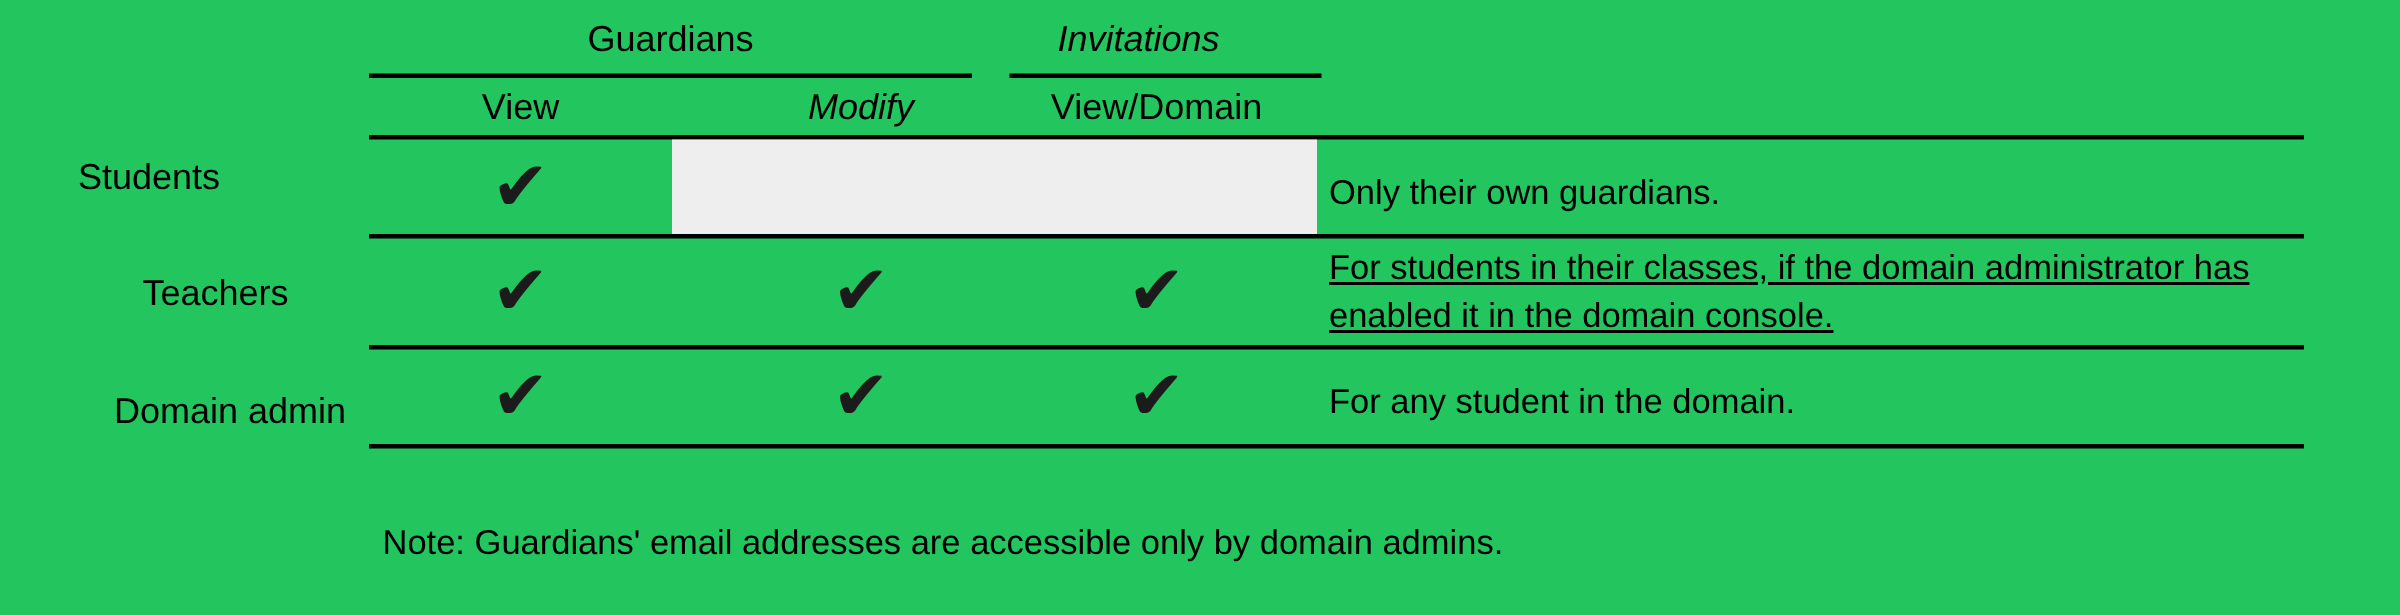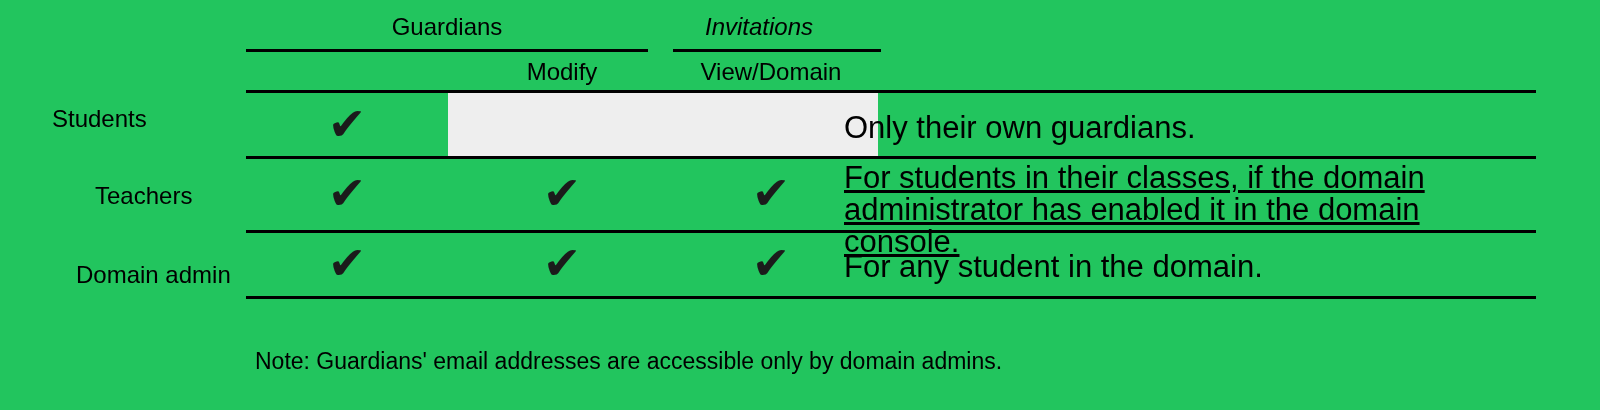--- a/index.html
+++ b/index.html
@@ -48,27 +48,27 @@
   .check {
     position: absolute;
     text-align: center;
     font-size: 46px;
     line-height: 50px;
     font-weight: bold;
     color: #1b1b1b;
     font-family: "DejaVu Sans", sans-serif;
   }
   .col-view   { left: 246px; width: 202px; }
-  .col-modify { left: 456px; width: 212px; }
+  .col-modify { left: 468px; width: 212px; font-style: italic; }
   .col-invite { left: 660px; width: 222px; }
   .note-cell {
     position: absolute;
-    left: 844px;
+    left: 886px;
     width: 660px;
-    font-size: 31px;
+    font-size: 23px;
     line-height: 32px;
     color: #000000;
   }
   .shaded-cell {
     position: absolute;
     left: 448px;
     top: 93px;
     width: 430px;
     height: 63px;
     background: #eeeeee;
@@ -87,20 +87,21 @@
 <body>
 
 <div id="canvas">
 
   <div class="group-header" style="left:246px; width:402px;">Guardians</div>
   <div class="group-header" style="left:648px; width:222px;font-style:italic;">Invitations</div>
 
   <div class="rule" style="left:246px; top:49px; width:402px;"></div>
   <div class="rule" style="left:673px; top:49px; width:208px;"></div>
 
+  <div class="sub-header col-view">View</div>
   <div class="sub-header col-modify">Modify</div>
   <div class="sub-header col-invite">View/Domain</div>
 
   <div class="rule" style="left:246px; top:90px; width:1290px;"></div>
 
   <div>
     <div class="shaded-cell"></div>
     <div class="row-label" style="top:106px;text-align:right;">Students</div>
     <div class="check col-view" style="top:99px;">✔</div>
     <div class="note-cell" style="top:112px;">Only their own guardians.</div>

